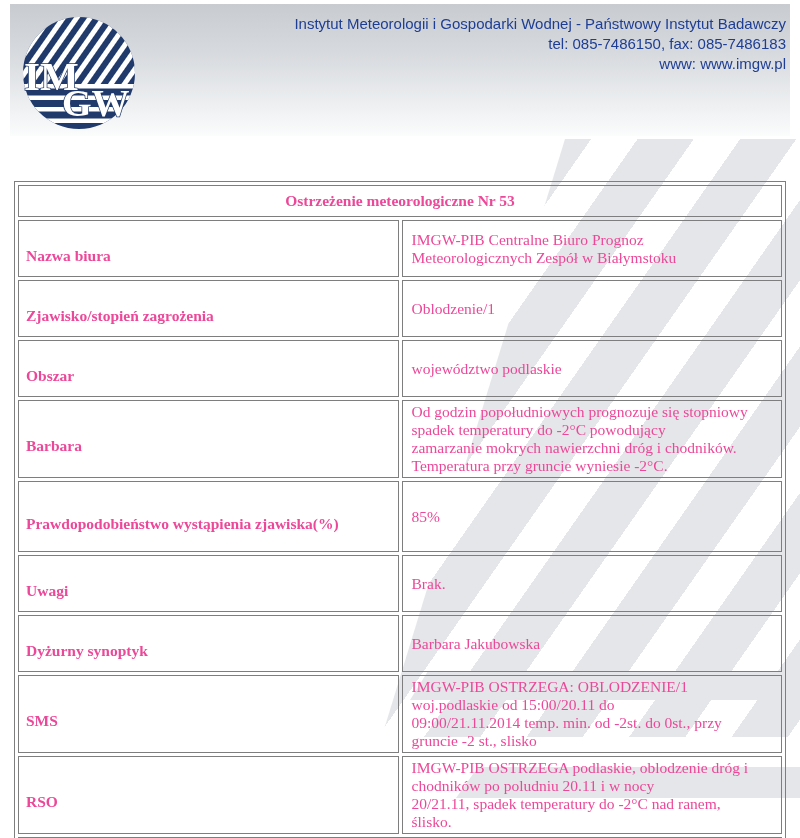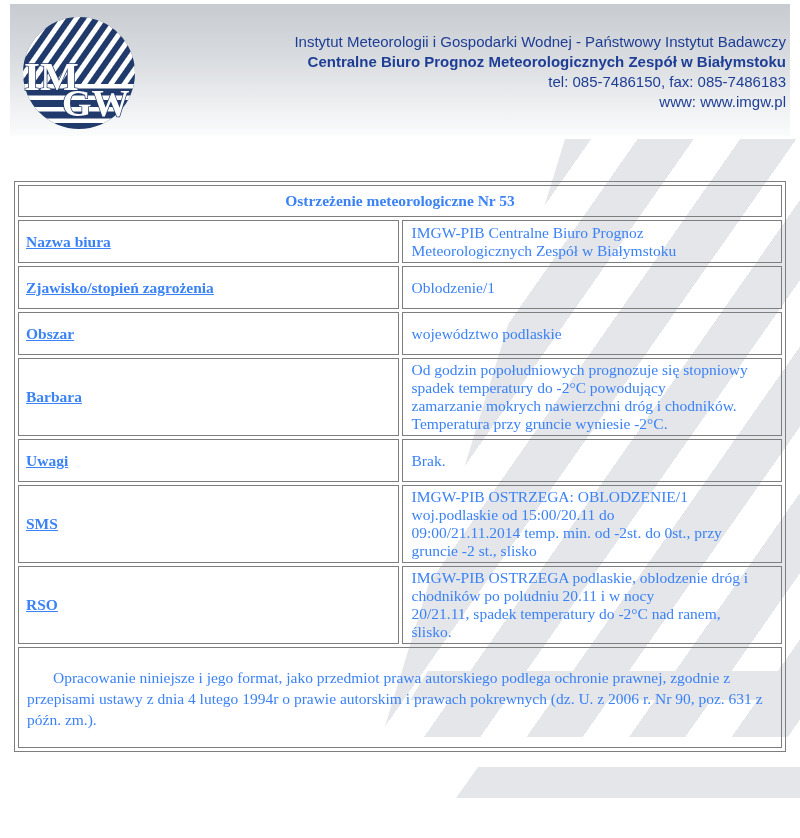--- a/index.html
+++ b/index.html
@@ -8,21 +8,21 @@
     background:#ffffff;
     font-family:"Liberation Serif", serif;
   }
   
   .header-band {
     position:absolute; left:10px; top:4px; right:10px; height:132px;
     background:linear-gradient(180deg,#c8ccd1 0%,#d7dade 38%,#eceef0 74%,#fbfcfc 100%);
   }
   .logo { position:absolute; left:21px; top:15px; width:116px; height:116px; }
   .header-text {
-    position:absolute; top:32px; right:14px; text-align:right;
+    position:absolute; top:14px; right:14px; text-align:right;
     font-family:"Liberation Sans", sans-serif;
     font-size:15px; line-height:20px; color:#1e3e95;
   }
   .header-text .bold { font-weight:bold; }
   
   .stripes-diag {
     position:absolute; top:139px; left:330px; right:0; height:598px; z-index:0;
     background:repeating-linear-gradient(125deg,#e4e6e9 0 46px,rgba(255,255,255,0) 46px 84px);
     clip-path:polygon(50% 0, 100% 0, 100% 100%, 11% 100%);
   }
@@ -30,27 +30,27 @@
   .band1 { top:671px; left:410px; height:29px; clip-path:polygon(18px 0,100% 0,100% 100%,0 100%); }
   .band2 { top:767px; left:456px; height:31px; clip-path:polygon(22px 0,100% 0,100% 100%,0 100%); }
   
   table.warning-table {
     position:absolute; left:14px; top:181px; width:772px; z-index:1;
     border-collapse:separate; border-spacing:3px;
     border:1px solid #7e7e7e; table-layout:fixed; background:transparent;
   }
   table.warning-table td {
     border:1px solid #7e7e7e; background:transparent;
-    font-size:15.5px; color:#3b82f6; vertical-align:middle;
+    font-size:15.5px; color:#ec4899; vertical-align:middle;
   }
   td.title-cell {
     height:28px; text-align:center; font-weight:bold;
     font-size:17px; color:#e60000;
   }
-  td.lbl { width:196px; font-weight:bold; padding:2px 4px 2px 7px;text-decoration:underline; }
+  td.lbl { width:196px; font-weight:bold; padding:16px 4px 2px 7px; }
   td.val { padding:2px 22px 2px 9px; white-space:pre-line; }
   tr.r-std td { height:37px; }
   tr.r-tall td { height:51px; }
   td.legal {
     height:90px; vertical-align:top; padding:5px 8px 4px 8px;
     font-size:15px; line-height:21px;
   }
   td.legal p { margin:0; text-indent:26px; }
 </style>
 </head>
@@ -80,21 +80,20 @@
       <rect x="0" y="92" width="116" height="4.5"></rect>
       <rect x="0" y="103.5" width="116" height="4.5"></rect>
     </g>
   </g>
   <text x="3" y="75" font-family="'Liberation Serif',serif" font-weight="bold" font-size="41" fill="#ffffff" stroke="#203a6b" stroke-width="1.5" paint-order="stroke">IM</text>
   <text x="41" y="101" font-family="'Liberation Serif',serif" font-weight="bold" font-size="38" fill="#ffffff" stroke="#203a6b" stroke-width="1.5" paint-order="stroke">GW</text>
 </svg>
 
 <div class="header-text">
   <div class="h-line">Instytut Meteorologii i Gospodarki Wodnej - Państwowy Instytut Badawczy</div>
-  <div class="h-line bold">Centralne Biuro Prognoz Meteorologicznych Zespół w Białymstoku</div>
   <div class="h-line">tel: 085-7486150, fax: 085-7486183</div>
   <div class="h-line">www: www.imgw.pl</div>
 </div>
 
 <table class="warning-table">
   <tbody>
       <tr>
     <td class="title-cell" colspan="2">Ostrzeżenie meteorologiczne Nr 53</td>
   </tr>
   <tr class="r-std">
@@ -107,23 +106,31 @@
   </tr>
   <tr class="r-std">
     <td class="lbl">Obszar</td>
     <td class="val">województwo podlaskie</td>
   </tr>
   <tr class="r-tall">
     <td class="lbl">Barbara</td>
     <td class="val">Od godzin popołudniowych prognozuje się stopniowy spadek temperatury do -2°C powodujący
 zamarzanie mokrych nawierzchni dróg i chodników. Temperatura przy gruncie wyniesie -2°C.</td>
   </tr>
+  <tr class="r-tall">
+    <td class="lbl">Prawdopodobieństwo wystąpienia zjawiska(%)</td>
+    <td class="val">85%</td>
+  </tr>
   <tr class="r-std">
     <td class="lbl">Uwagi</td>
     <td class="val">Brak.</td>
+  </tr>
+  <tr class="r-std">
+    <td class="lbl">Dyżurny synoptyk</td>
+    <td class="val">Barbara Jakubowska</td>
   </tr>
   <tr class="r-tall">
     <td class="lbl">SMS</td>
     <td class="val">IMGW-PIB OSTRZEGA: OBLODZENIE/1 woj.podlaskie od 15:00/20.11 do
 09:00/21.11.2014 temp. min. od -2st. do 0st., przy gruncie -2 st., slisko</td>
   </tr>
   <tr class="r-tall">
     <td class="lbl">RSO</td>
     <td class="val">IMGW-PIB OSTRZEGA podlaskie, oblodzenie dróg i chodników po poludniu 20.11 i w nocy
 20/21.11, spadek temperatury do -2°C nad ranem, ślisko.</td>

